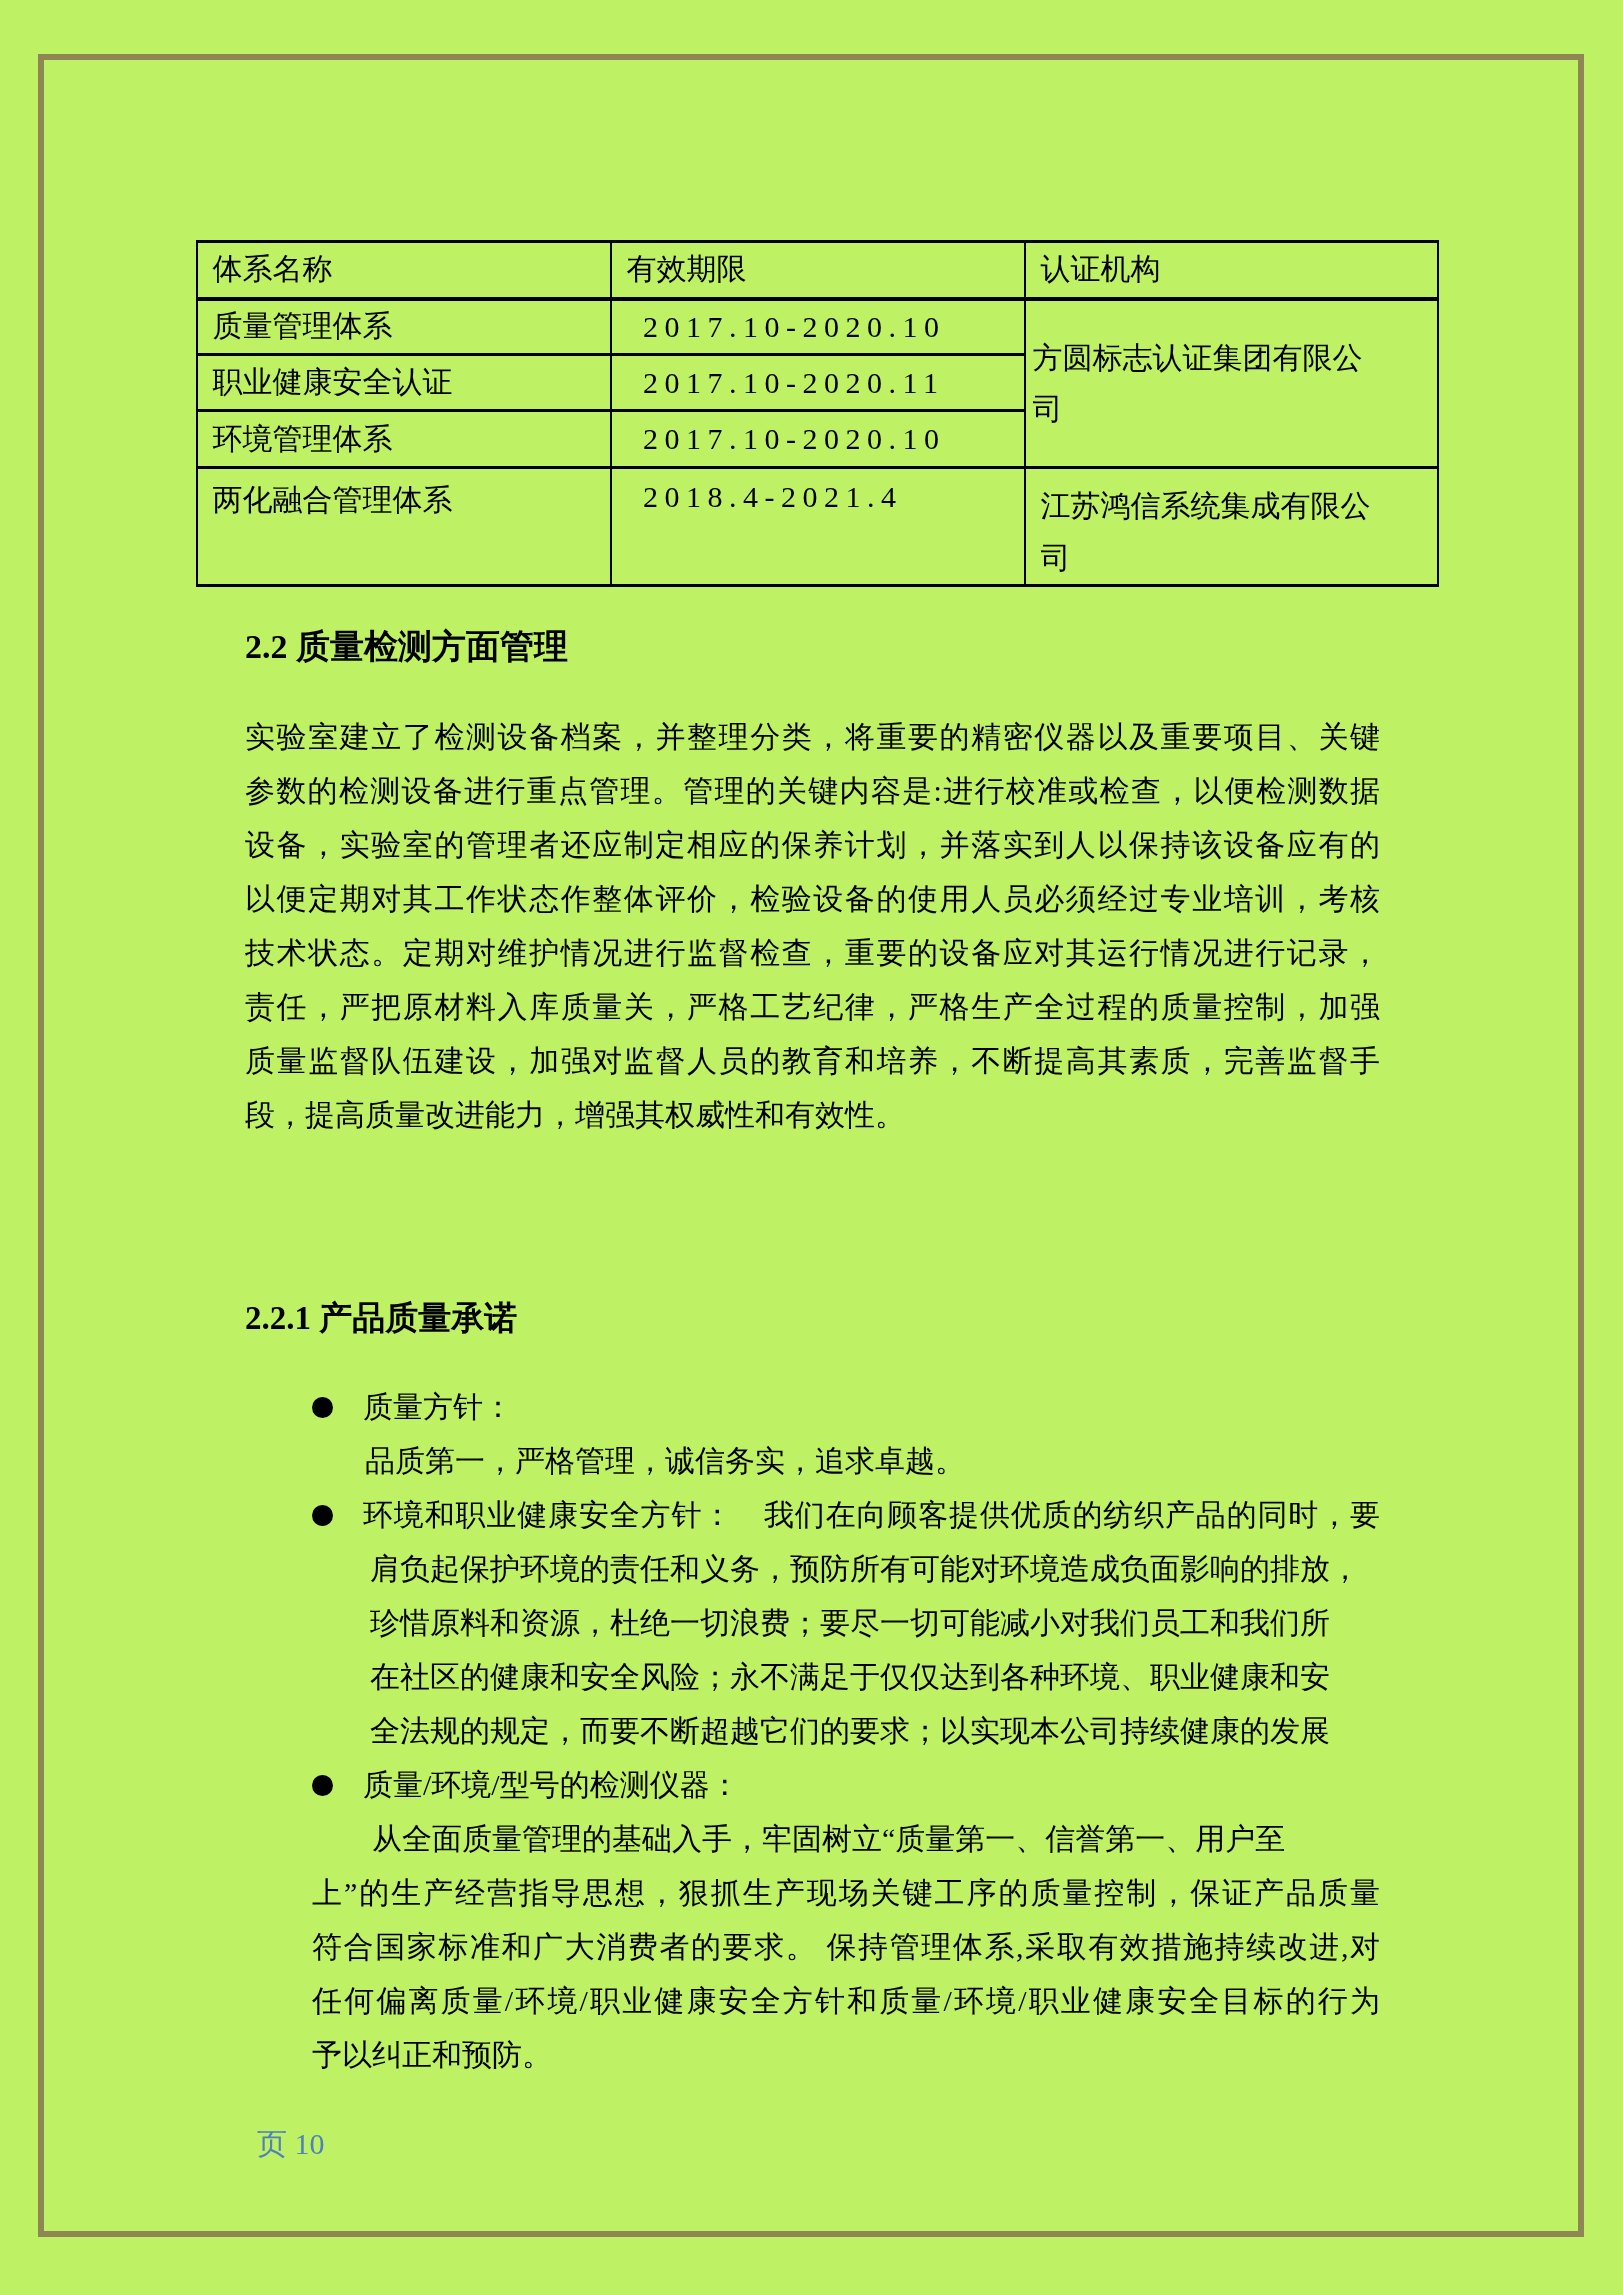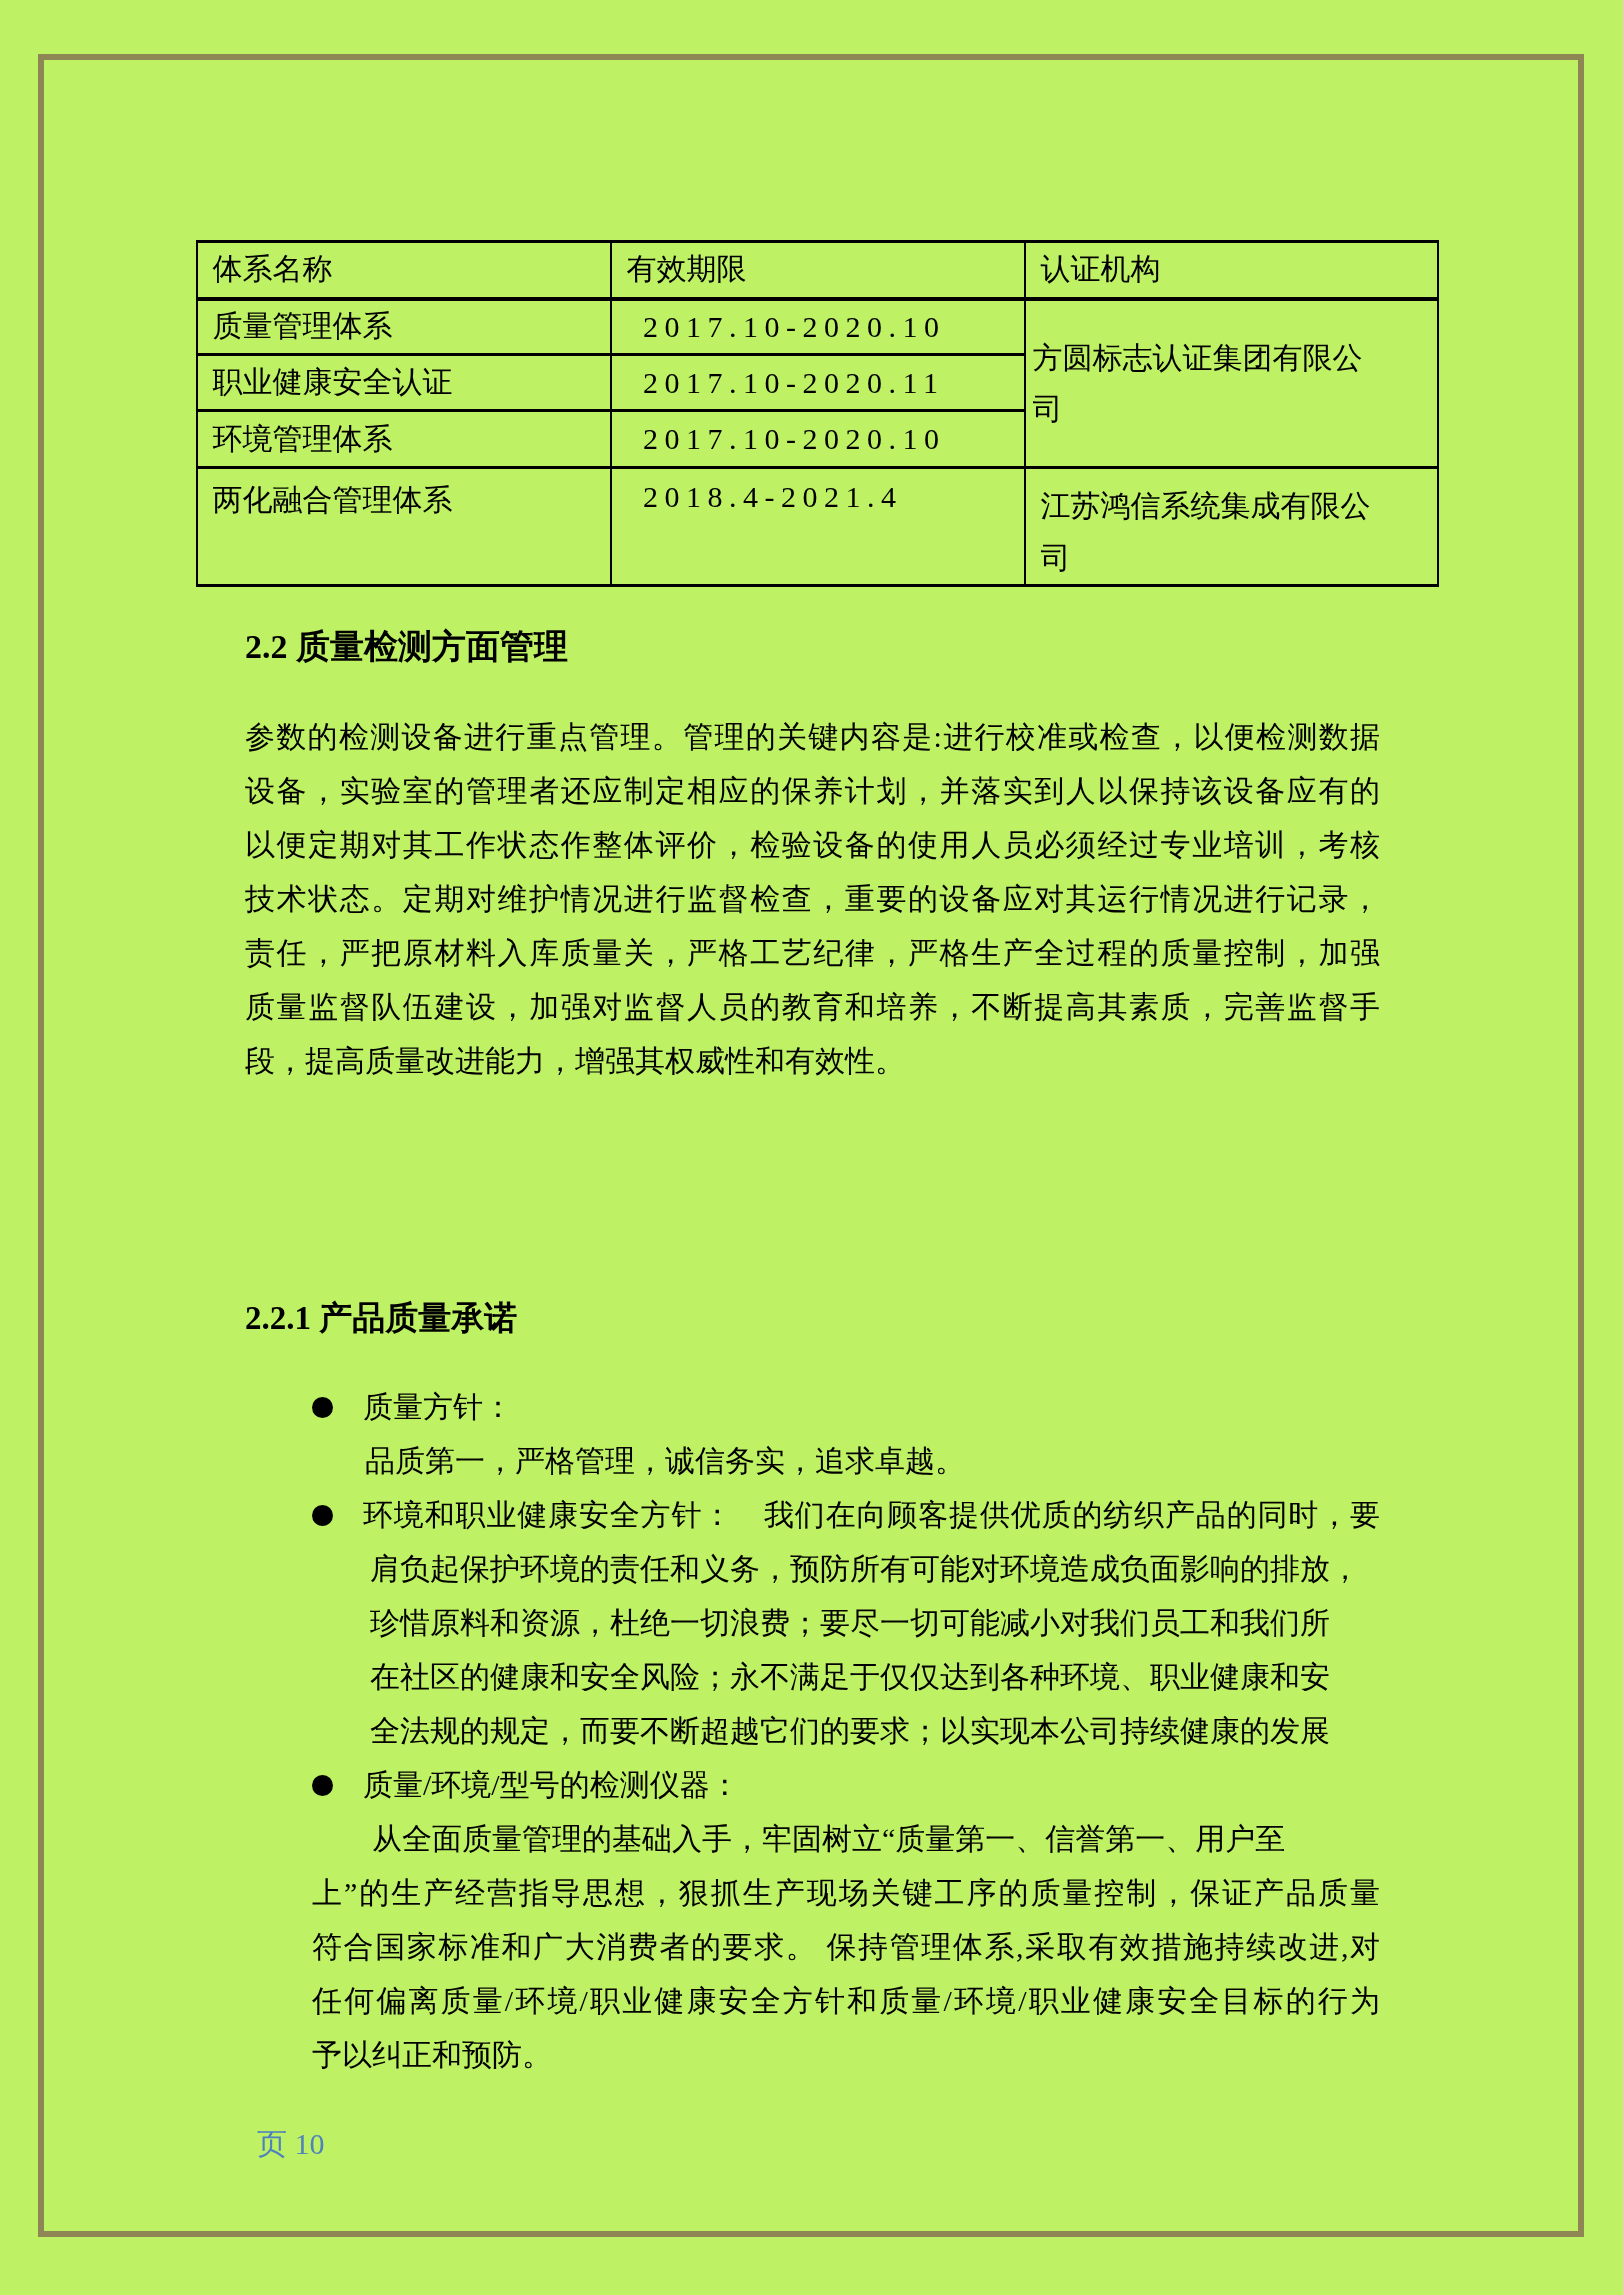--- a/index.html
+++ b/index.html
@@ -130,20 +130,21 @@
         <div>江苏鸿信系统集成有限公</div>
         <div>司</div>
       </td>
     </tr>
   </tbody>
     </table>
 
   <div id="h22" class="heading">2.2 质量检测方面管理</div>
 
   <div id="para">
+    <div class="pline">实验室建立了检测设备档案，并整理分类，将重要的精密仪器以及重要项目、关键</div>
     <div class="pline">参数的检测设备进行重点管理。管理的关键内容是:进行校准或检查，以便检测数据</div>
     <div class="pline">设备，实验室的管理者还应制定相应的保养计划，并落实到人以保持该设备应有的</div>
     <div class="pline">以便定期对其工作状态作整体评价，检验设备的使用人员必须经过专业培训，考核</div>
     <div class="pline">技术状态。定期对维护情况进行监督检查，重要的设备应对其运行情况进行记录，</div>
     <div class="pline">责任，严把原材料入库质量关，严格工艺纪律，严格生产全过程的质量控制，加强</div>
     <div class="pline">质量监督队伍建设，加强对监督人员的教育和培养，不断提高其素质，完善监督手</div>
     <div class="pline last">段，提高质量改进能力，增强其权威性和有效性。</div>
   </div>
 
   <div id="h221" class="heading">2.2.1 产品质量承诺</div>

